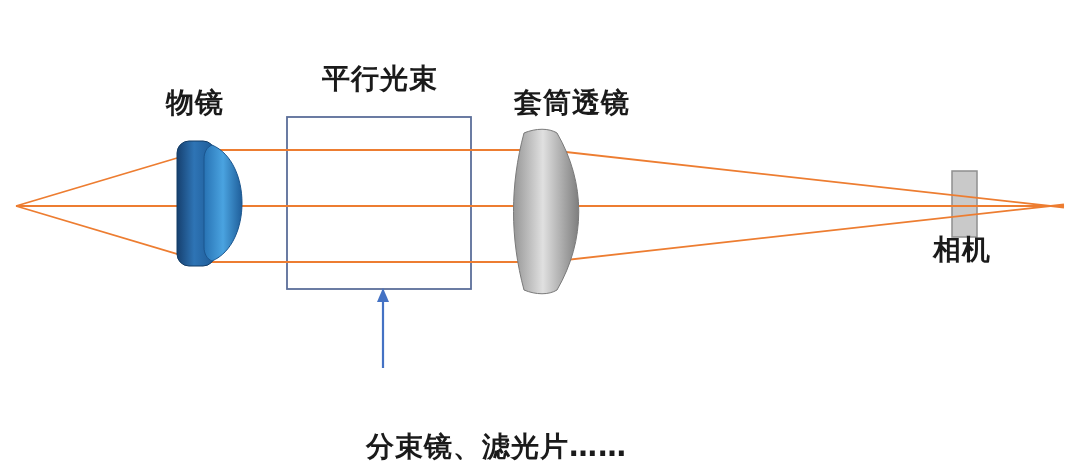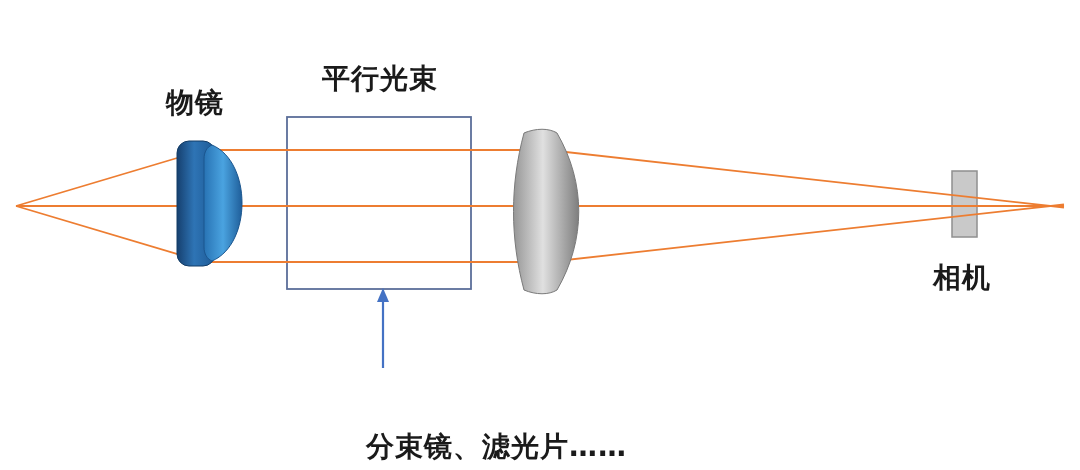--- a/index.html
+++ b/index.html
@@ -63,18 +63,19 @@
     <path d="M 524 133 C 510 185 510 238 524 290 C 536 295 549 295 557 290 C 586 240 586 183 557 133 C 549 128 536 128 524 133 Z" fill="url(#tubeGrad)" stroke="#7a7a7a" stroke-width="1"></path>
 
     <line x1="383" y1="300" x2="383" y2="368" stroke-width="2.2" stroke="#4472C4"></line>
     <polygon points="383,288 377,302 389,302" fill="#4472C4"></polygon>
   </svg>
 
   <div class="label centered" style="left:380px;top:60px;">平行光束</div>
 
   <div class="label centered" style="left:195px;top:84px;">物镜</div>
 
+  <div class="label centered" style="left:572px;top:84px;">套筒透镜</div>
 
-  <div class="label centered" style="left:962px;top:259px;font-family:Liberation Mono, monospace;">相机</div>
+  <div class="label centered" style="left:962px;top:231px;font-family:Liberation Mono, monospace;">相机</div>
 
   <div class="label" style="left:366px;top:384px;margin-top:44px;">分束镜、滤光片……</div>
 
 </div>
 
 </body></html>

